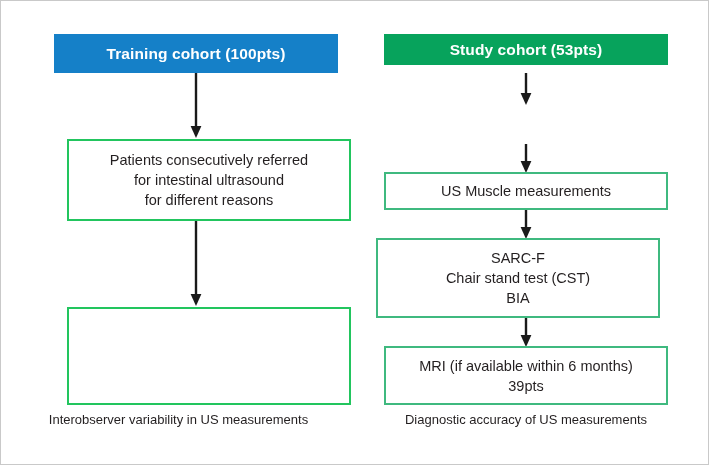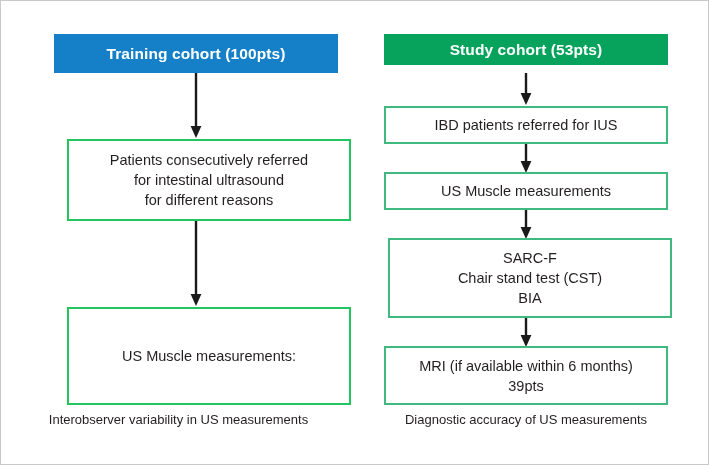--- a/index.html
+++ b/index.html
@@ -126,62 +126,58 @@
     </div>
 
     <div class="arrow" style="left:188px; top:220px; height:85px;">
       <svg width="14" height="85" viewBox="0 0 14 85">
         <line x1="7" y1="0" x2="7" y2="76" stroke="#1A1A1A" stroke-width="2.4"></line>
         <polygon points="7,85 1.6,73 12.4,73" fill="#1A1A1A"></polygon>
       </svg>
     </div>
 
     <div class="box outline-box outline-blue" style="left:53px; top:306px; width:284px; height:98px;">
-      <span class="lead-line">US Muscle measurements:</span>
     </div>
 
     <div class="caption" style="left:0px; top:411px; width:355px;">Interobserver variability in US measurements</div>
   </div>
 
   <div class="column" id="col-right">
 
     <div class="box header-box header-green" style="left:28px; top:33px; width:284px; height:31px;">
       <span class="box-line">Study cohort (53pts)</span>
     </div>
 
     <div class="arrow" style="left:163px; top:72px; height:32px;">
       <svg width="14" height="32" viewBox="0 0 14 32">
         <line x1="7" y1="0" x2="7" y2="23" stroke="#1A1A1A" stroke-width="2.4"></line>
         <polygon points="7,32 1.6,20 12.4,20" fill="#1A1A1A"></polygon>
       </svg>
     </div>
 
-    <div class="box outline-box outline-green" style="left:28px; top:105px; width:284px; height:38px;">
-      <span class="box-line">IBD patients referred for IUS</span>
-    </div>
 
     <div class="arrow" style="left:163px; top:143px; height:29px;">
       <svg width="14" height="29" viewBox="0 0 14 29">
         <line x1="7" y1="0" x2="7" y2="20" stroke="#1A1A1A" stroke-width="2.4"></line>
         <polygon points="7,29 1.6,17 12.4,17" fill="#1A1A1A"></polygon>
       </svg>
     </div>
 
     <div class="box outline-box outline-green" style="left:28px; top:171px; width:284px; height:38px;">
       <span class="box-line">US Muscle measurements</span>
     </div>
 
     <div class="arrow" style="left:163px; top:209px; height:29px;">
       <svg width="14" height="29" viewBox="0 0 14 29">
         <line x1="7" y1="0" x2="7" y2="20" stroke="#1A1A1A" stroke-width="2.4"></line>
         <polygon points="7,29 1.6,17 12.4,17" fill="#1A1A1A"></polygon>
       </svg>
     </div>
 
-    <div class="box outline-box outline-green" style="left:32px; top:237px; width:284px; height:80px;">
+    <div class="box outline-box outline-green" style="left:20px; top:237px; width:284px; height:80px;">
       <span class="box-line">SARC-F</span>
       <span class="box-line">Chair stand test (CST)</span>
       <span class="box-line">BIA</span>
     </div>
 
     <div class="arrow" style="left:163px; top:317px; height:29px;">
       <svg width="14" height="29" viewBox="0 0 14 29">
         <line x1="7" y1="0" x2="7" y2="20" stroke="#1A1A1A" stroke-width="2.4"></line>
         <polygon points="7,29 1.6,17 12.4,17" fill="#1A1A1A"></polygon>
       </svg>

